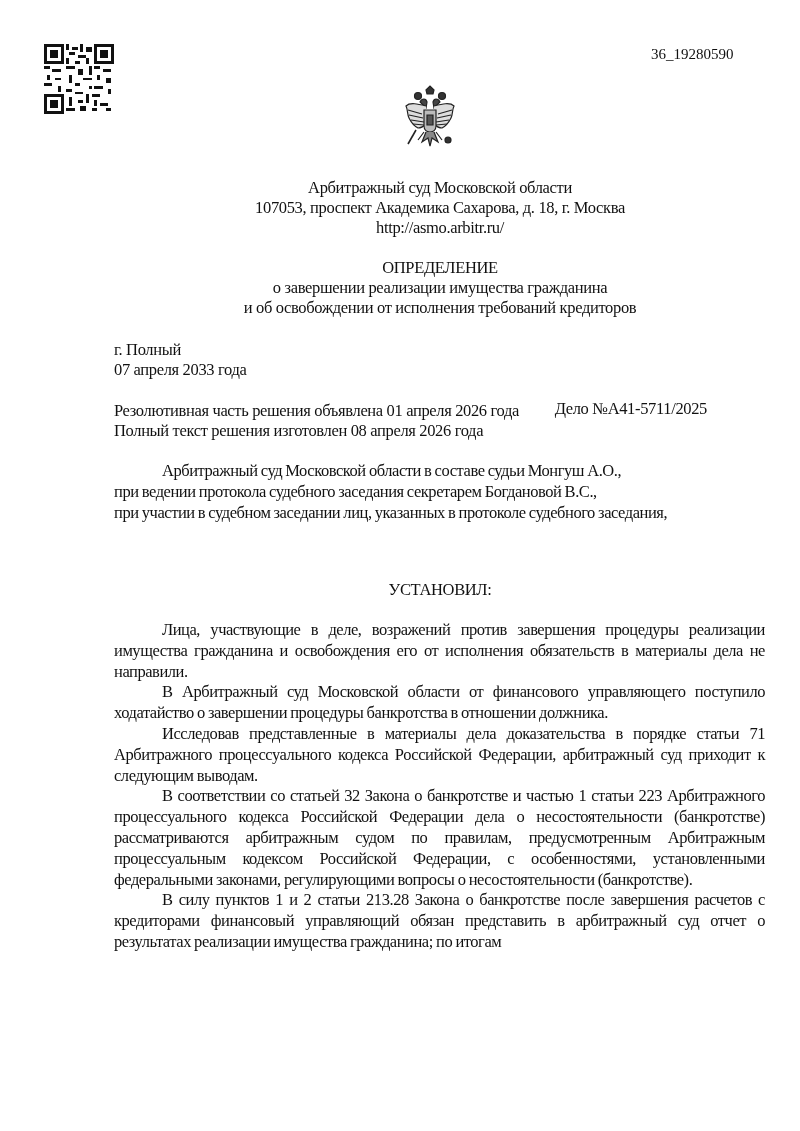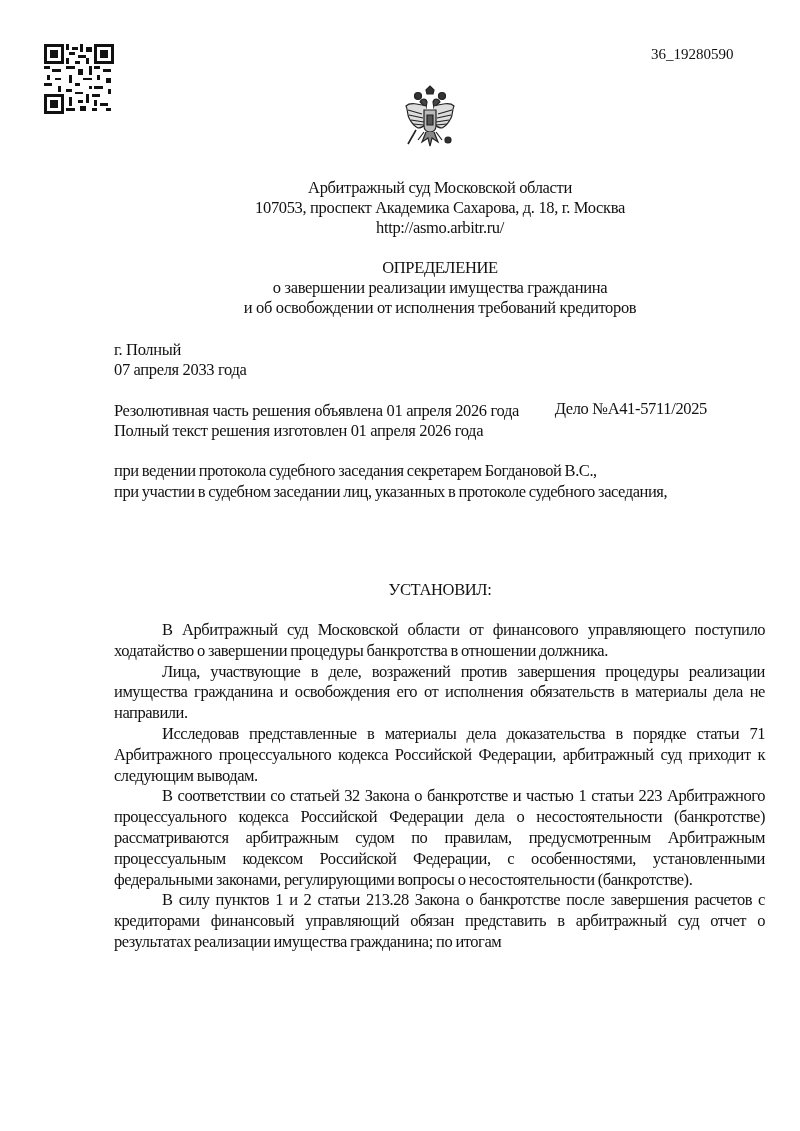--- a/index.html
+++ b/index.html
@@ -113,28 +113,29 @@
 
 <div class="abs center" style="top: 258px; letter-spacing: -0.35px;">ОПРЕДЕЛЕНИЕ</div>
 <div class="abs center" style="top: 278px; letter-spacing: -0.35px;">о завершении реализации имущества гражданина</div>
 <div class="abs center" style="top: 298px; letter-spacing: -0.35px;">и об освобождении от исполнения требований кредиторов</div>
 
 <div class="abs line" style="top: 340px; letter-spacing: -0.35px;">г. Полный</div>
 <div class="abs line" style="top: 360px; letter-spacing: -0.35px;">07 апреля 2033 года</div>
 <div class="abs right" style="top: 360px; letter-spacing: -0.35px; margin-top: 39px;">Дело №А41-5711/2025</div>
 
 <div class="abs line" style="top: 401px; letter-spacing: -0.35px;">Резолютивная часть решения объявлена 01 апреля 2026 года</div>
-<div class="abs line" style="top: 421px; letter-spacing: -0.35px;">Полный текст решения изготовлен 01 апреля 2026 года</div>
+<div class="abs line" style="top: 421px; letter-spacing: -0.35px;">Полный текст решения изготовлен 08 апреля 2026 года</div>
 
 <div class="abs para" style="top:461px;">
+  <p style="letter-spacing: -0.45px; word-spacing: -0.5px;">Арбитражный суд Московской области в составе судьи Монгуш А.О.,</p>
   <p class="noindent" style="letter-spacing: -0.45px; word-spacing: -0.5px;">при ведении протокола судебного заседания секретарем Богдановой В.С.,</p>
   <p class="noindent" style="letter-spacing: -0.45px; word-spacing: -0.5px;">при участии в судебном заседании лиц, указанных в протоколе судебного заседания,</p>
 </div>
 
 <div class="abs center" style="top: 580px; letter-spacing: -0.35px;">УСТАНОВИЛ:</div>
 
 <div class="abs para" style="top:620px;">
+  <p style="letter-spacing: -0.45px; word-spacing: -0.5px;">Лица, участвующие в деле, возражений против завершения процедуры реализации имущества гражданина и освобождения его от исполнения обязательств в материалы дела не направили.</p>
   <p style="letter-spacing: -0.45px; word-spacing: -0.5px;">В Арбитражный суд Московской области от финансового управляющего поступило ходатайство о завершении процедуры банкротства в отношении должника.</p>
-  <p style="letter-spacing: -0.45px; word-spacing: -0.5px;">Лица, участвующие в деле, возражений против завершения процедуры реализации имущества гражданина и освобождения его от исполнения обязательств в материалы дела не направили.</p>
   <p style="letter-spacing: -0.45px; word-spacing: -0.5px;">Исследовав представленные в материалы дела доказательства в порядке статьи 71 Арбитражного процессуального кодекса Российской Федерации, арбитражный суд приходит к следующим выводам.</p>
   <p style="letter-spacing: -0.45px; word-spacing: -0.5px;">В соответствии со статьей 32 Закона о банкротстве и частью 1 статьи 223 Арбитражного процессуального кодекса Российской Федерации дела о несостоятельности (банкротстве) рассматриваются арбитражным судом по правилам, предусмотренным Арбитражным процессуальным кодексом Российской Федерации, с особенностями, установленными федеральными законами, регулирующими вопросы о несостоятельности (банкротстве).</p>
   <p style="letter-spacing: -0.45px; word-spacing: -0.5px;">В силу пунктов 1 и 2 статьи 213.28 Закона о банкротстве после завершения расчетов с кредиторами финансовый управляющий обязан представить в арбитражный суд отчет о результатах реализации имущества гражданина; по итогам</p>
 </div>
 
 </body></html>

